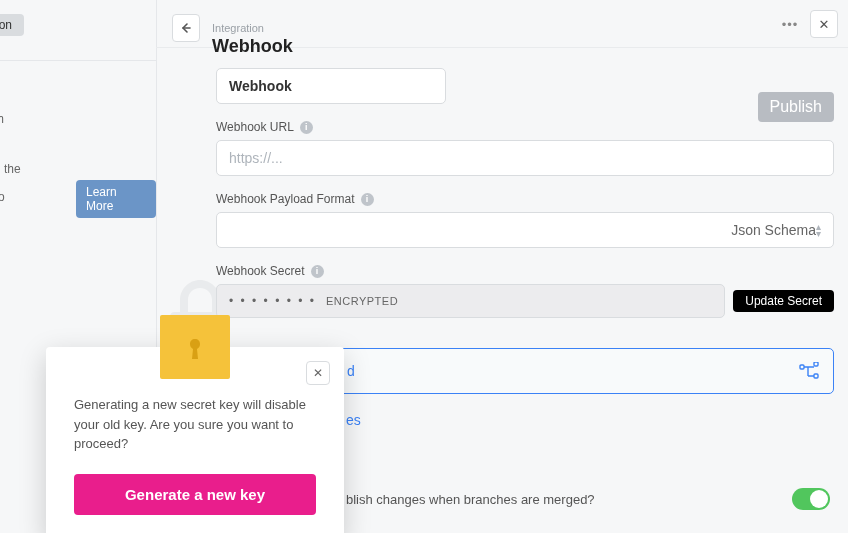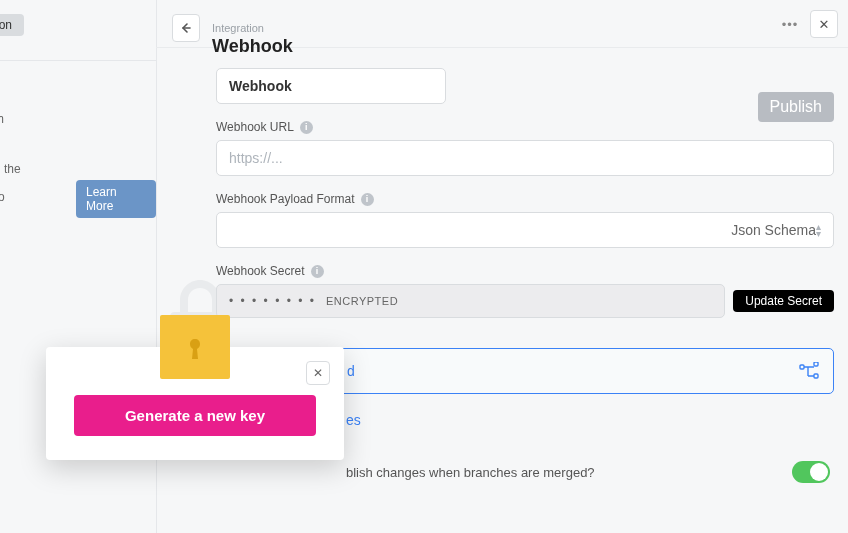--- a/index.html
+++ b/index.html
@@ -186,21 +186,21 @@
     position:relative;
     margin-top:30px;
     display:flex; align-items:center; justify-content:flex-end;
     padding: 0 14px;
     color:#3b82f6;
   }
   .branch-glyph { color:#3b82f6; font-size:16px; letter-spacing:-2px; }
 
   
   .toggle-row {
-    margin-top: 33px;
+    margin-top: 60px;
     display:flex; align-items:center; justify-content:space-between;
     padding-right: 4px;
   }
   .toggle-row .q { color:#555; font-size:13px; margin-left: 130px;}
   .toggle {
     width:38px; height:22px; border-radius:12px;
     background:#51c65d; position:relative; cursor:pointer;
   }
   .toggle .knob {
     position:absolute; right:2px; top:2px;
@@ -367,14 +367,15 @@
 <div class="modal">
   <div class="modal-icon">
     <svg width="70" height="64" viewBox="0 0 70 64">
       <rect x="0" y="0" width="70" height="64" rx="2" fill="#f5c23a"></rect>
       <path d="M35 24c-3 0-5 2-5 5 0 2 1 4 3 5l-1 10h6l-1-10c2-1 3-3 3-5 0-3-2-5-5-5z" fill="#d9a014"></path>
     </svg>
   </div>
   <div class="modal-close">
     <span>✕</span>
   </div>
+  <p>Generating a new secret key will disable your old key. Are you sure you want to proceed?</p>
   <button class="gen-btn">Generate a new key</button>
 </div>
 
 </body></html>

